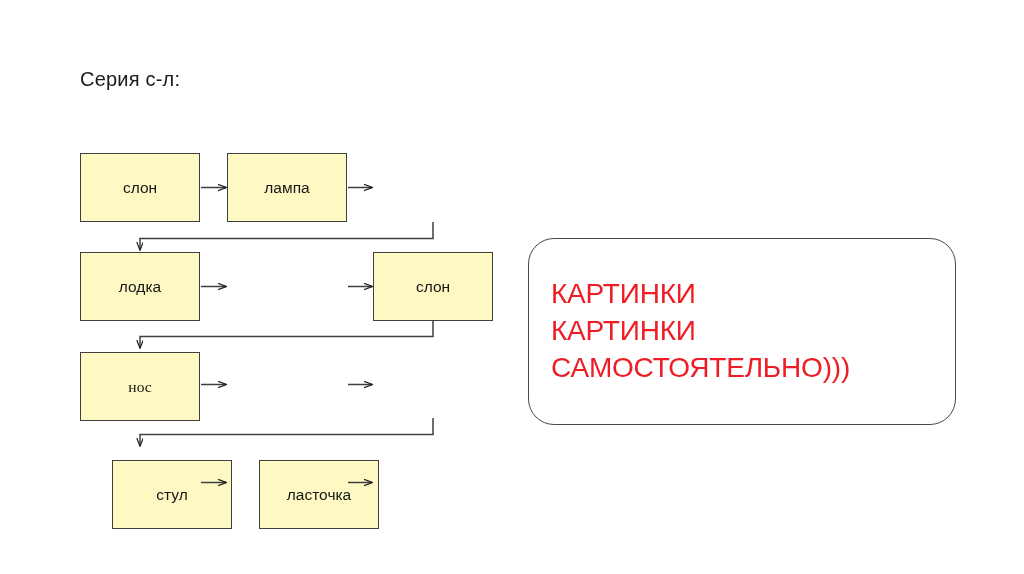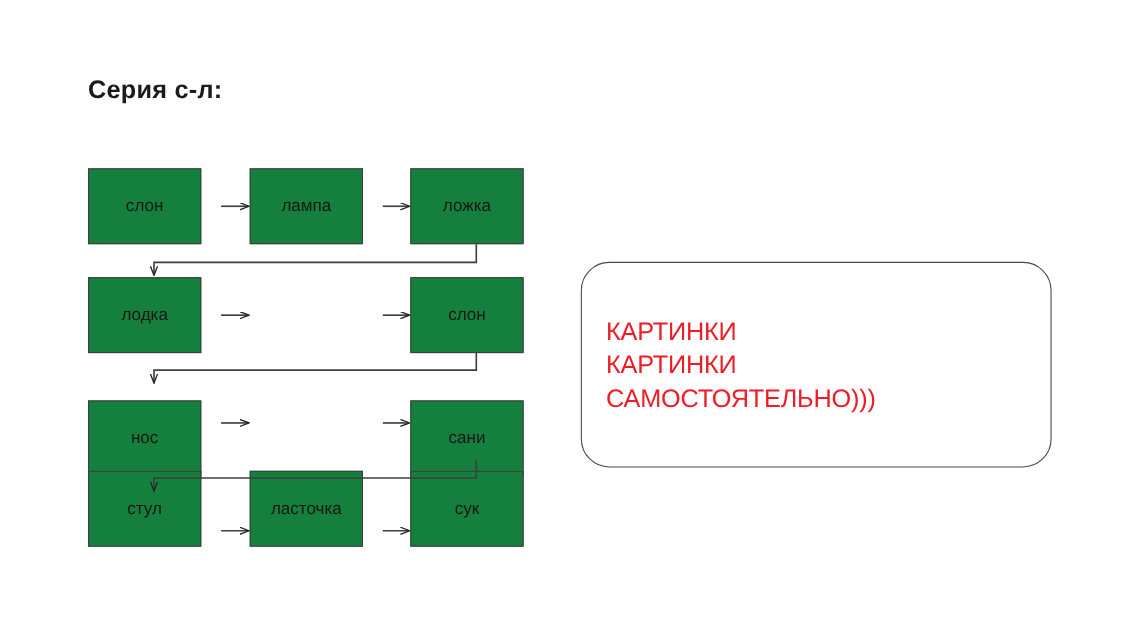--- a/index.html
+++ b/index.html
@@ -23,22 +23,22 @@
     width: 1024px;
     height: 574px;
     background: #ffffff;
   }
 
   
   #page-title {
     position: absolute;
     left: 80px;
     top: 68px;
-    font-size: 23px;
-    font-weight: bold;
+    font-size: 20px;
+    font-weight: normal;
     color: #1a1a1a;
     letter-spacing: 0.2px;
     white-space: nowrap;
   }
 
   
   #flowchart {
     position: absolute;
     left: 0;
     top: 0;
@@ -47,30 +47,30 @@
   }
 
   .flow-row {
     position: absolute;
     left: 0;
     width: 560px;
     height: 69px;
   }
   .flow-row.r0 { top: 153px; }
   .flow-row.r1 { top: 252px; }
-  .flow-row.r2 { top: 364px; }
-  .flow-row.r3 { top: 428px; }
+  .flow-row.r2 { top: 352px; font-family: Liberation Serif, serif; }
+  .flow-row.r3 { top: 460px; margin-left: 32px; }
 
   .flow-box {
     position: absolute;
-    width: 103px;
+    width: 120px;
     height: 69px;
     box-sizing: border-box;
     border: 1.5px solid #3f3f3f;
-    background: #15803d;
+    background: #fef9c3;
     display: flex;
     align-items: center;
     justify-content: center;
   }
   .flow-box.c0 { left: 80px; }
   .flow-box.c1 { left: 227px; }
   .flow-box.c2 { left: 373px; }
 
   .flow-box-label {
     font-size: 15.5px;
@@ -99,21 +99,21 @@
     box-sizing: border-box;
     border: 1.6px solid #4a4a4a;
     border-radius: 26px;
     background: #ffffff;
     display: flex;
     flex-direction: column;
     justify-content: center;
     padding-left: 22px;
   }
   .callout-line {
-    font-size: 23px;
+    font-size: 28px;
     line-height: 1.32;
     color: #ee1c25;
     white-space: nowrap;
     letter-spacing: -0.2px;
   }
 </style>
 </head>
 <body>
 
 <div id="slide">
@@ -122,52 +122,43 @@
 
   <div id="flowchart">
 
     <div class="flow-row r0">
       <div class="flow-box c0">
         <span class="flow-box-label">слон</span>
       </div>
       <div class="flow-box c1">
         <span class="flow-box-label">лампа</span>
       </div>
-      <div class="flow-box c2">
-        <span class="flow-box-label">ложка</span>
-      </div>
     </div>
 
     <div class="flow-row r1">
       <div class="flow-box c0">
         <span class="flow-box-label">лодка</span>
       </div>
       <div class="flow-box c2">
         <span class="flow-box-label">слон</span>
       </div>
     </div>
 
     <div class="flow-row r2">
       <div class="flow-box c0">
         <span class="flow-box-label">нос</span>
       </div>
-      <div class="flow-box c2">
-        <span class="flow-box-label">сани</span>
-      </div>
     </div>
 
     <div class="flow-row r3">
       <div class="flow-box c0">
         <span class="flow-box-label">стул</span>
       </div>
       <div class="flow-box c1">
         <span class="flow-box-label">ласточка</span>
-      </div>
-      <div class="flow-box c2">
-        <span class="flow-box-label">сук</span>
       </div>
     </div>
 
     <svg id="connectors" viewBox="0 0 560 574" width="560" height="574">
       <defs>
         <marker id="ah" markerWidth="9" markerHeight="9" refX="8" refY="3.2" orient="auto" markerUnits="userSpaceOnUse">
           <path d="M0,0 L8.4,3.2 L0,6.4" fill="none" stroke="#222" stroke-width="1.2"></path>
         </marker>
       </defs>
       <g stroke="#3f3f3f" stroke-width="1.5" fill="none">

